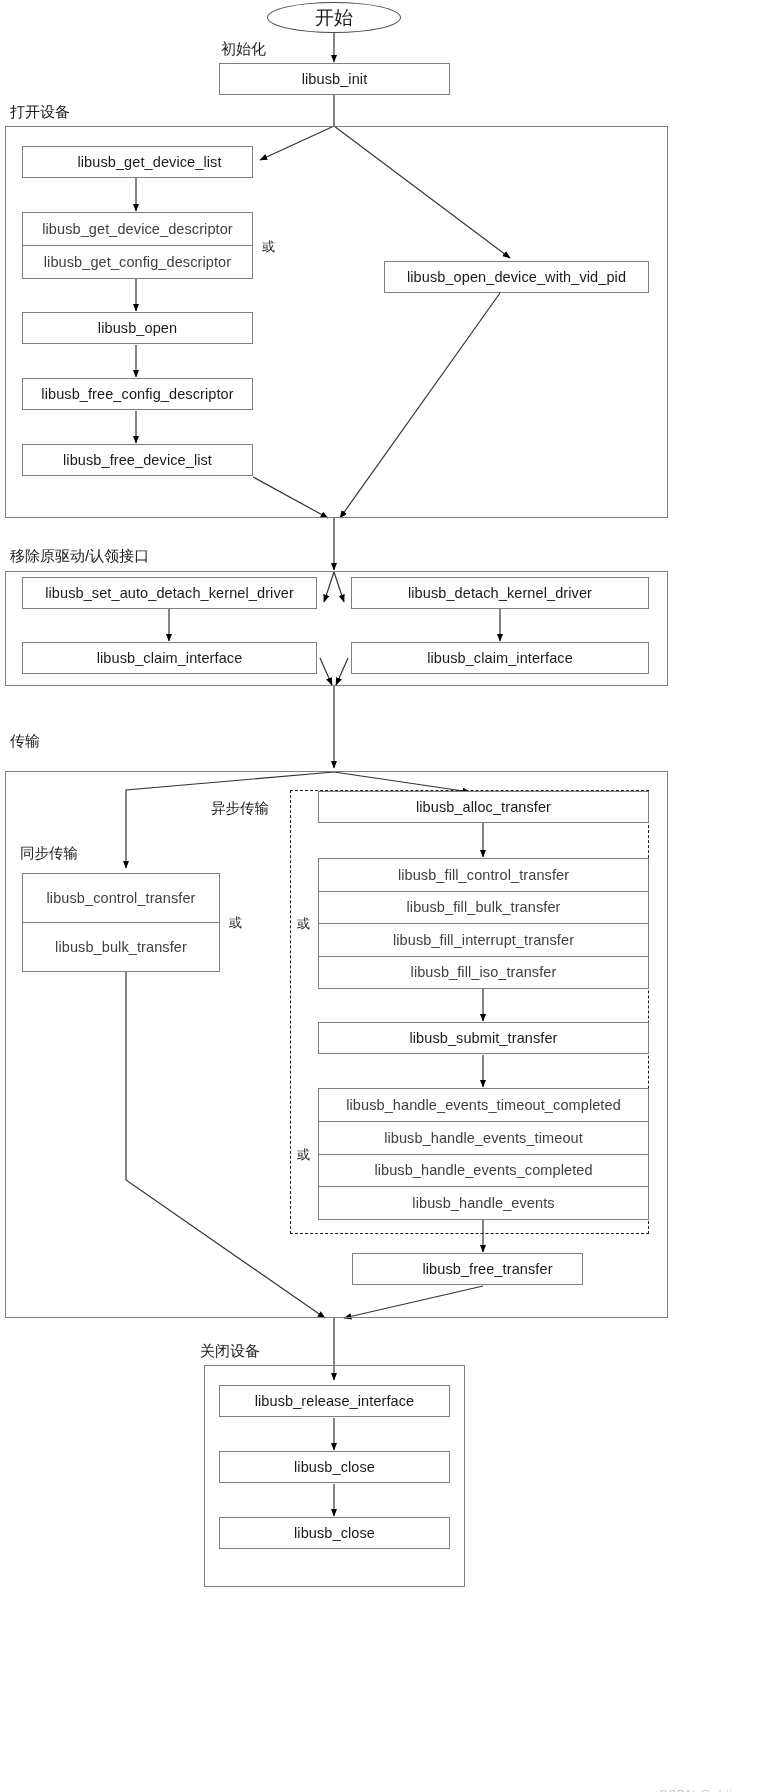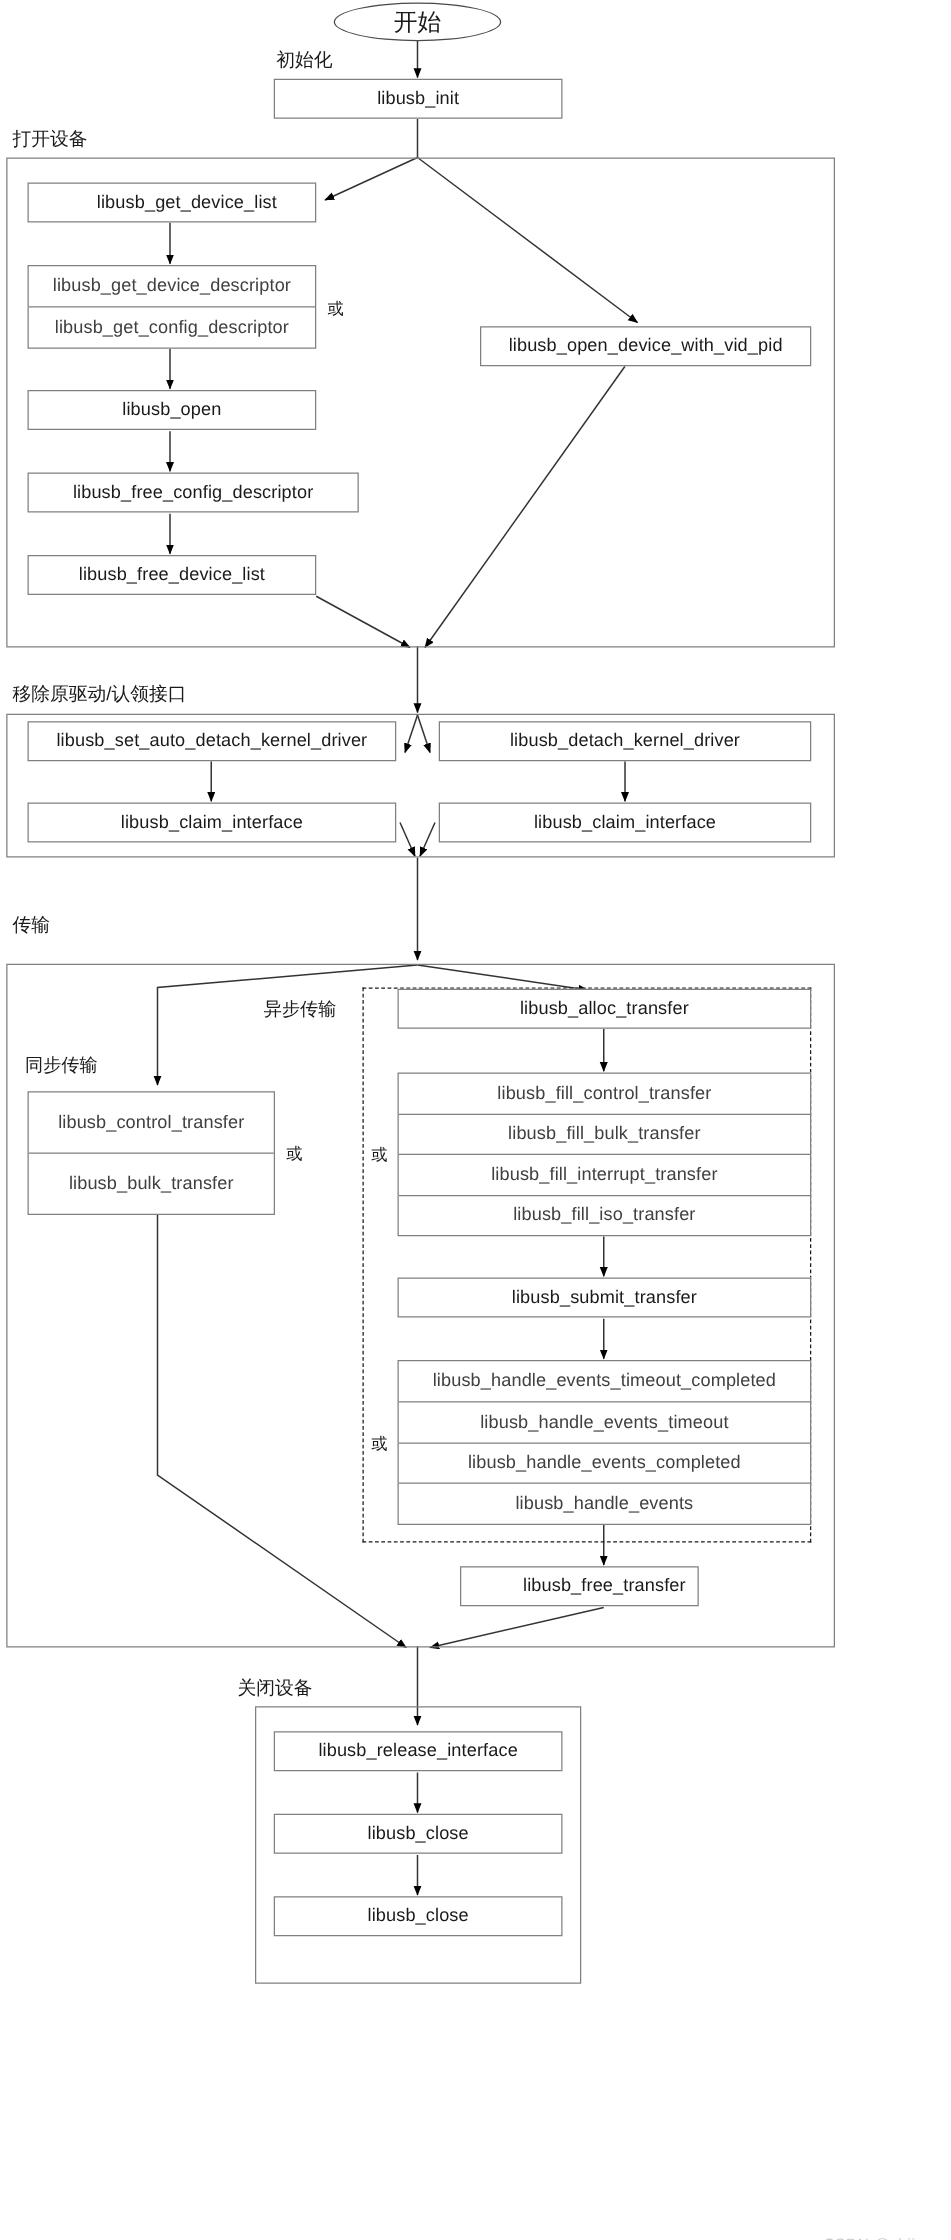--- a/index.html
+++ b/index.html
@@ -198,21 +198,21 @@
   <div class="node" style="left:22px; top:146px; width:231px; height:32px;padding-left:24px;">libusb_get_device_list</div>
 
   <div class="group-stack" style="left:22px; top:212px; width:231px; height:67px;">
     <div class="srow">libusb_get_device_descriptor</div>
     <div class="srow">libusb_get_config_descriptor</div>
   </div>
   <div class="or-label" style="left:262px; top:240px;">或</div>
 
   <div class="node" style="left:22px; top:312px; width:231px; height:32px;">libusb_open</div>
 
-  <div class="node" style="left:22px; top:378px; width:265px; height:32px;">libusb_free_config_descriptor</div>
+  <div class="node" style="left:22px; top:378px; width:231px; height:32px;">libusb_free_config_descriptor</div>
 
   <div class="node" style="left:22px; top:444px; width:231px; height:32px;">libusb_free_device_list</div>
 
   <div class="node" style="left:384px; top:261px; width:265px; height:32px;">libusb_open_device_with_vid_pid</div>
 
   <div class="label" style="left:10px; top:548px;">移除原驱动/认领接口</div>
   <div class="phase" style="left:5px; top:571px; width:663px; height:115px;"></div>
 
   <div class="node" style="left:22px; top:577px; width:295px; height:32px;">libusb_set_auto_detach_kernel_driver</div>
   <div class="node" style="left:22px; top:642px; width:295px; height:32px;">libusb_claim_interface</div>
@@ -246,23 +246,23 @@
   <div class="node" style="left:318px; top:1022px; width:331px; height:32px;">libusb_submit_transfer</div>
 
   <div class="group-stack" style="left:318px; top:1088px; width:331px; height:132px;">
     <div class="srow">libusb_handle_events_timeout_completed</div>
     <div class="srow">libusb_handle_events_timeout</div>
     <div class="srow">libusb_handle_events_completed</div>
     <div class="srow">libusb_handle_events</div>
   </div>
   <div class="or-label" style="left:297px; top:1148px;">或</div>
 
-  <div class="node" style="left:368px; top:1253px; width:191px; height:32px;padding-left:40px;">libusb_free_transfer</div>
-
-  <div class="label" style="left:190px; top:1343px;">关闭设备</div>
+  <div class="node" style="left:352px; top:1253px; width:231px; height:32px;padding-left:40px;">libusb_free_transfer</div>
+
+  <div class="label" style="left:200px; top:1343px;">关闭设备</div>
   <div class="phase" style="left:204px; top:1365px; width:261px; height:222px;"></div>
 
   <div class="node" style="left:219px; top:1385px; width:231px; height:32px;">libusb_release_interface</div>
   <div class="node" style="left:219px; top:1451px; width:231px; height:32px;">libusb_close</div>
   <div class="node" style="left:219px; top:1517px; width:231px; height:32px;">libusb_close</div>
 
   <div class="watermark" style="left:659px; top:1768px;">CSDN @zhjica</div>
 
 </div>
 

